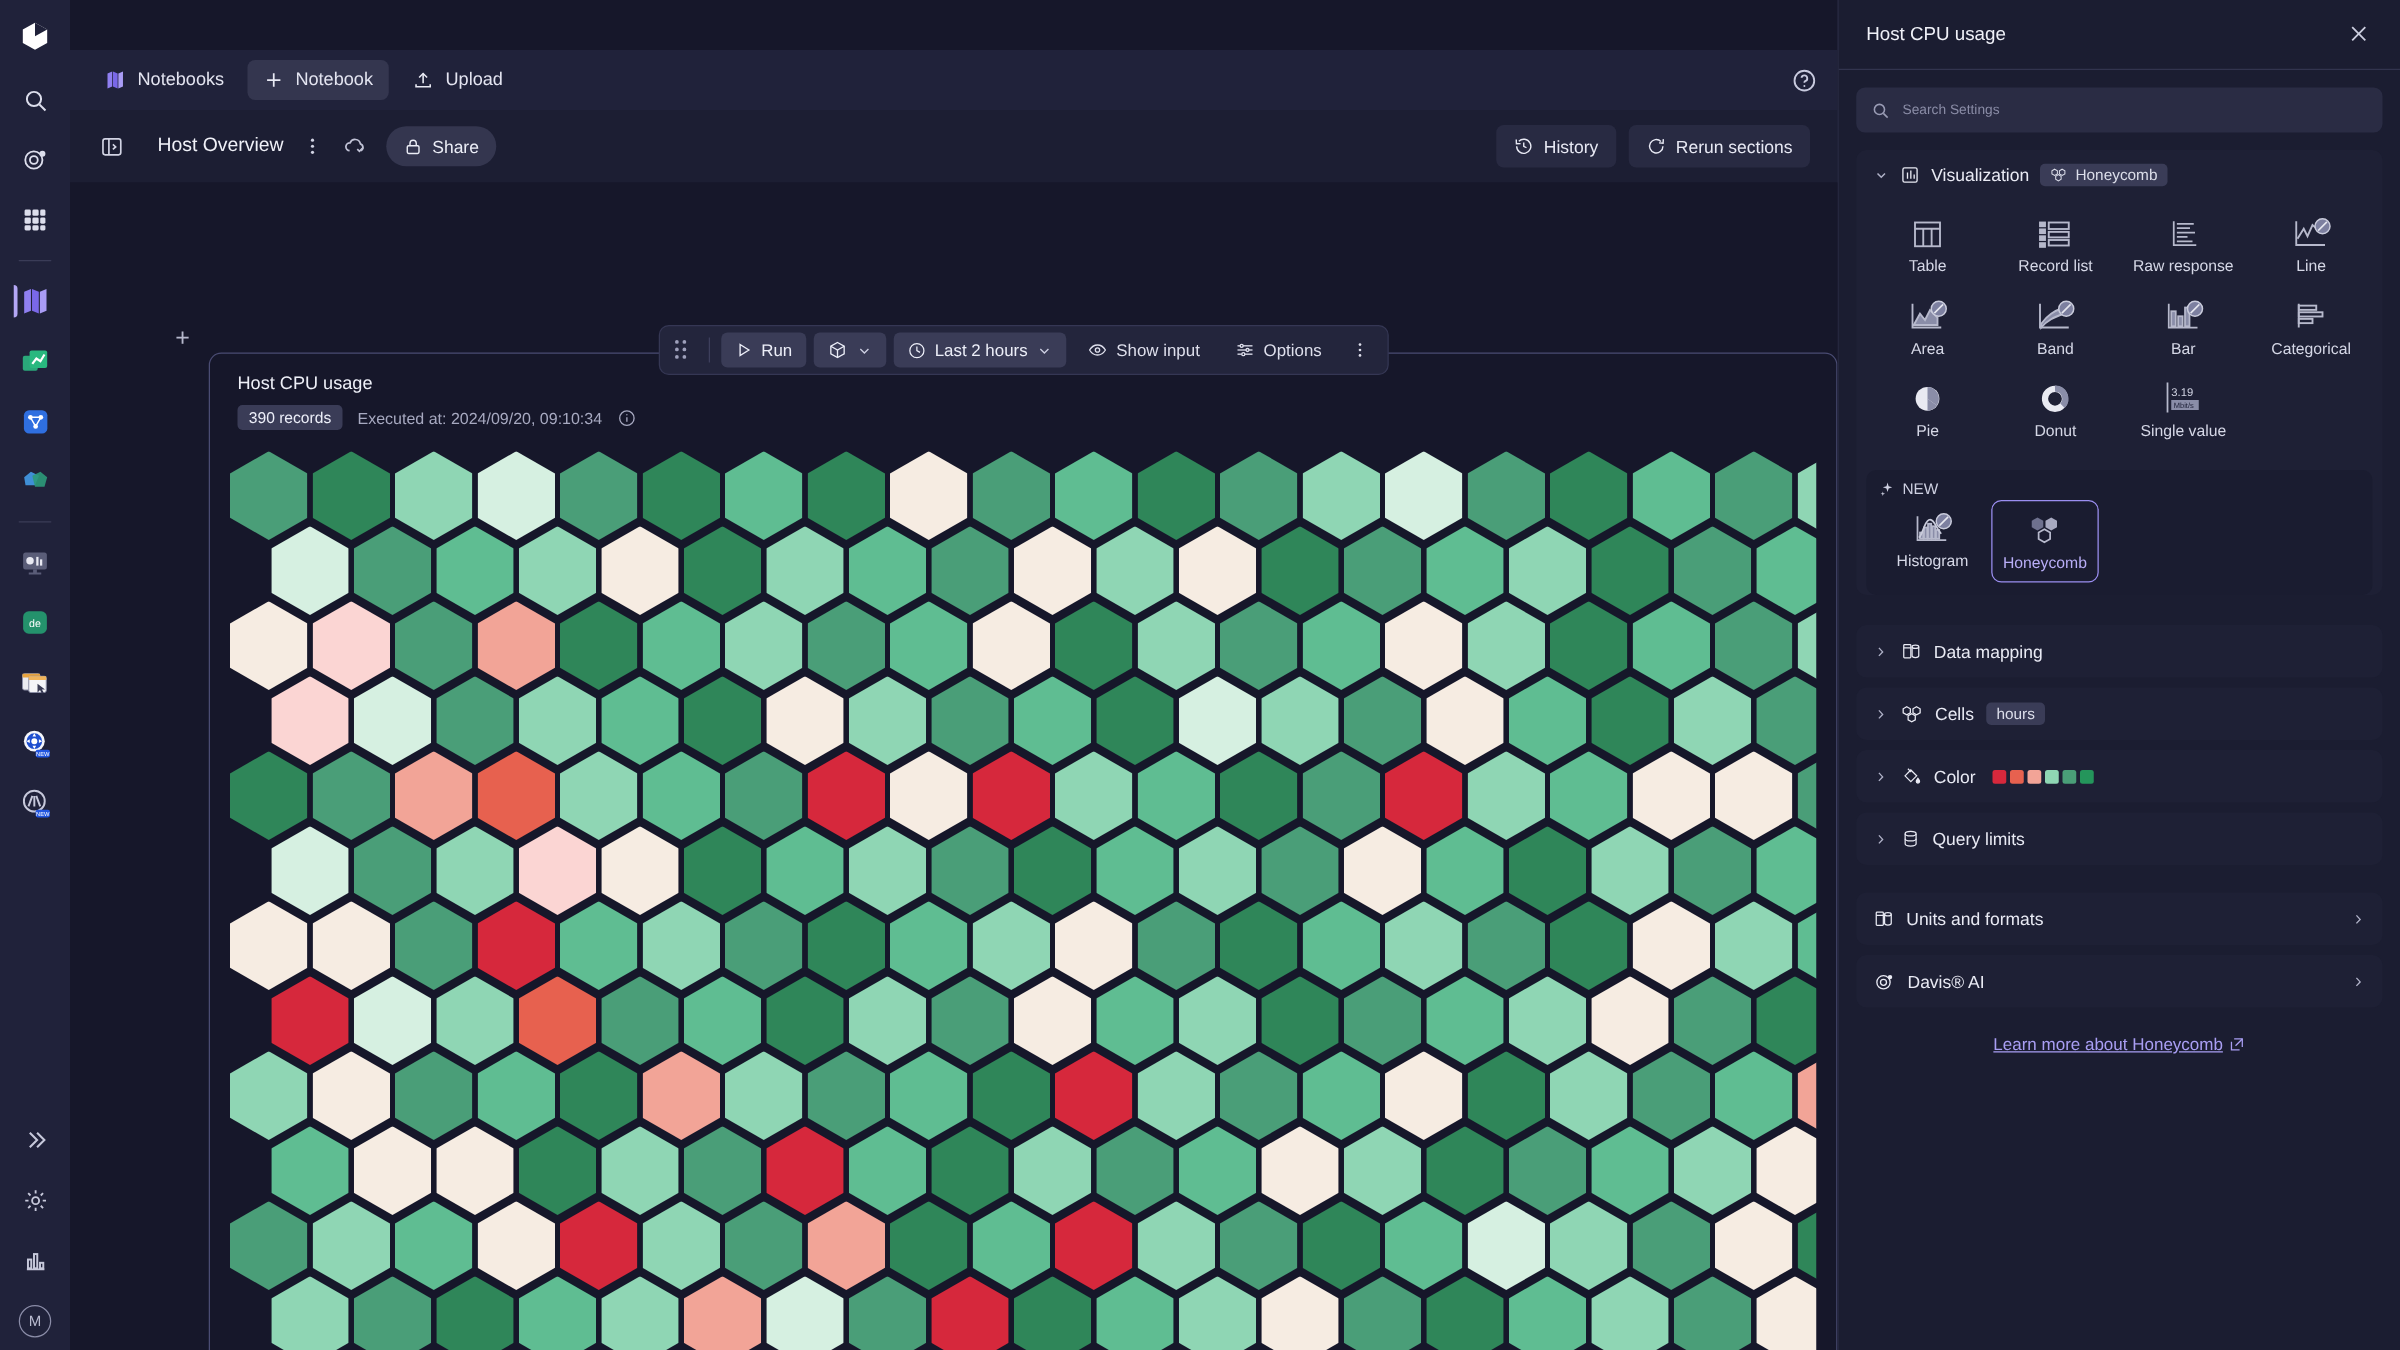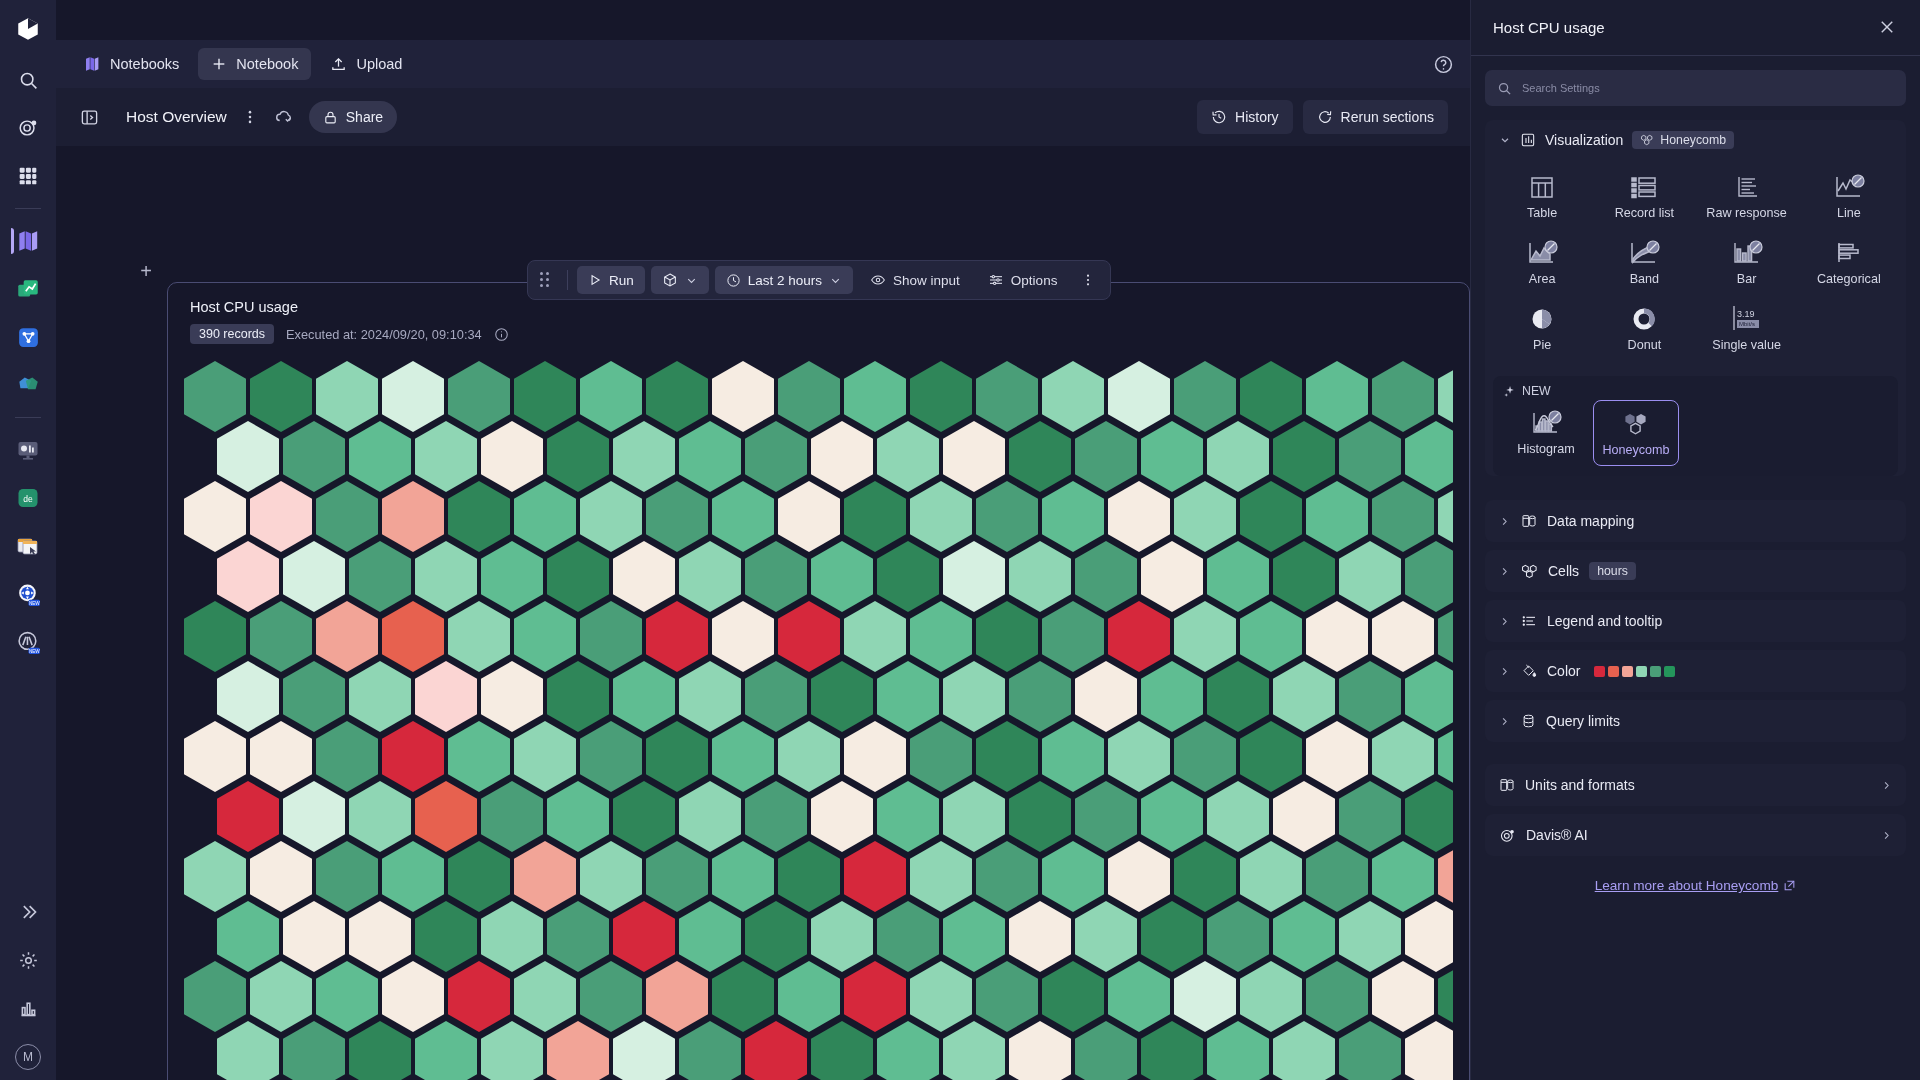--- a/index.html
+++ b/index.html
@@ -1052,38 +1052,20 @@
           <svg width="17" height="15" viewBox="0 0 24 22" fill="none" stroke="#e9eaf4" stroke-width="1.5">
             <path d="M6 2 L10.2 4.4 V9.2 L6 11.6 L1.8 9.2 V4.4 Z"></path>
               <path d="M17.5 2 L21.7 4.4 V9.2 L17.5 11.6 L13.3 9.2 V4.4 Z"></path>
               <path d="M11.8 10.2 L16 12.6 V17.4 L11.8 19.8 L7.6 17.4 V12.6 Z"></path>
           </svg>
         </span>
         <span>Cells</span>
         <span class="chip">hours</span>
       </div>
 
-      <div class="flatrow">
-        <span class="chev">
-          <svg width="11" height="11" viewBox="0 0 24 24" fill="none" stroke="#b0b2c8" stroke-width="2.4">
-              <polyline points="9,5 15.5,12 9,19"></polyline>
-            </svg>
-        </span>
-        <span>
-          <svg width="16" height="16" viewBox="0 0 24 24" fill="none" stroke="#e9eaf4" stroke-width="1.6">
-            <circle cx="4.2" cy="6.5" r="0.9" fill="#e9eaf4"></circle>
-              <line x1="8" y1="6.5" x2="21" y2="6.5"></line>
-            <circle cx="4.2" cy="12" r="0.9" fill="#e9eaf4"></circle>
-              <line x1="8" y1="12" x2="18" y2="12"></line>
-            <circle cx="4.2" cy="17.5" r="0.9" fill="#e9eaf4"></circle>
-              <line x1="8" y1="17.5" x2="21" y2="17.5"></line>
-          </svg>
-        </span>
-        <span>Legend and tooltip</span>
-      </div>
 
       <div class="flatrow">
         <span class="chev">
           <svg width="11" height="11" viewBox="0 0 24 24" fill="none" stroke="#b0b2c8" stroke-width="2.4">
               <polyline points="9,5 15.5,12 9,19"></polyline>
             </svg>
         </span>
         <span>
           <svg width="16" height="16" viewBox="0 0 24 24" fill="none" stroke="#e9eaf4" stroke-width="1.5">
             <path d="M4.5 11.5 L11.5 4.5 L18.5 11.5 L11.5 18.5 Z"></path>

